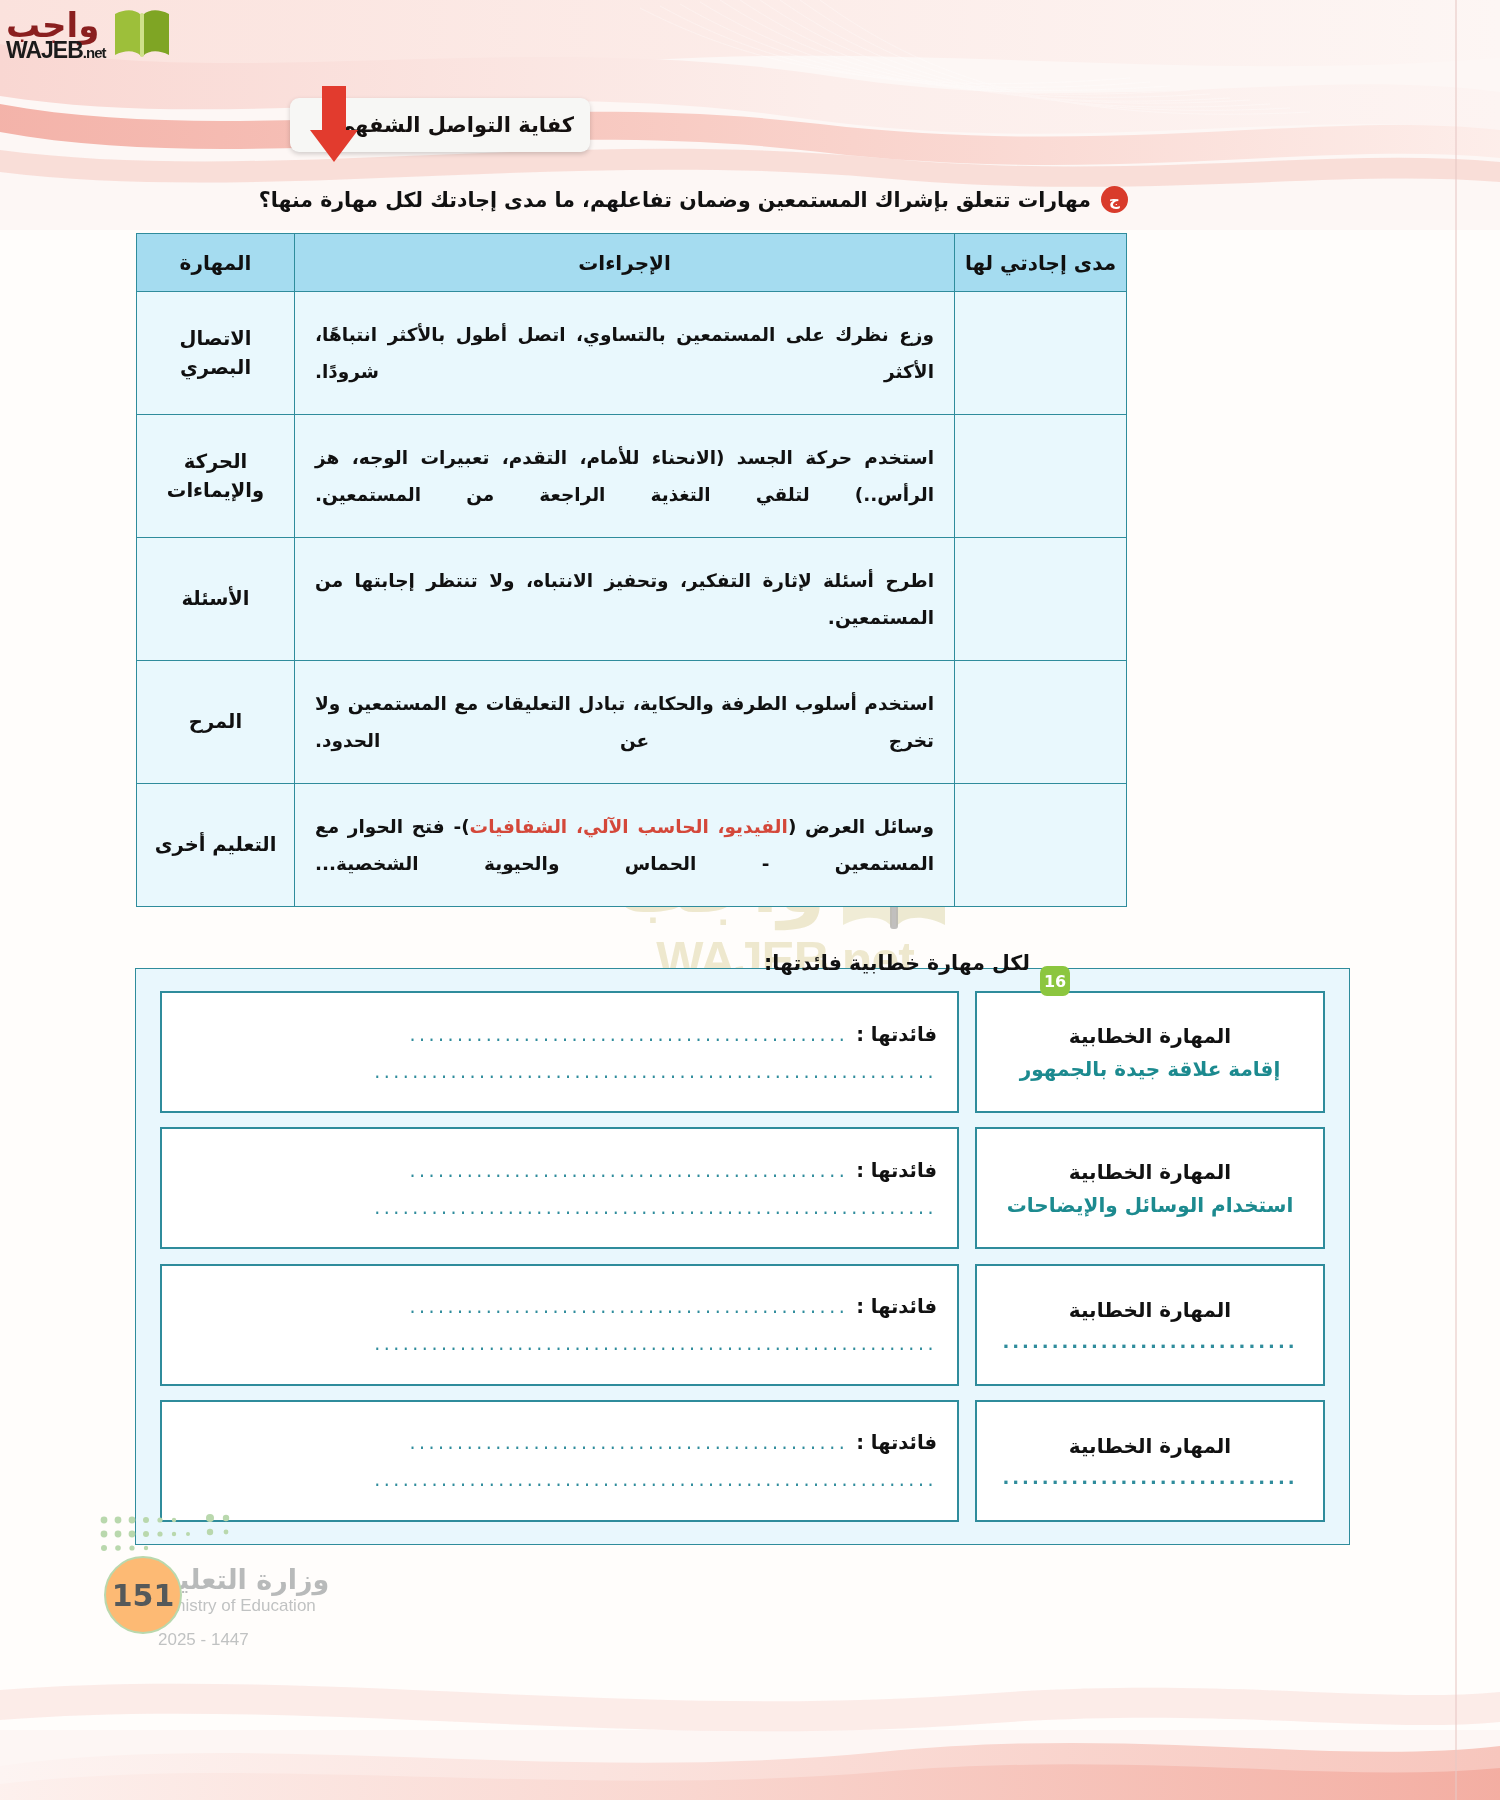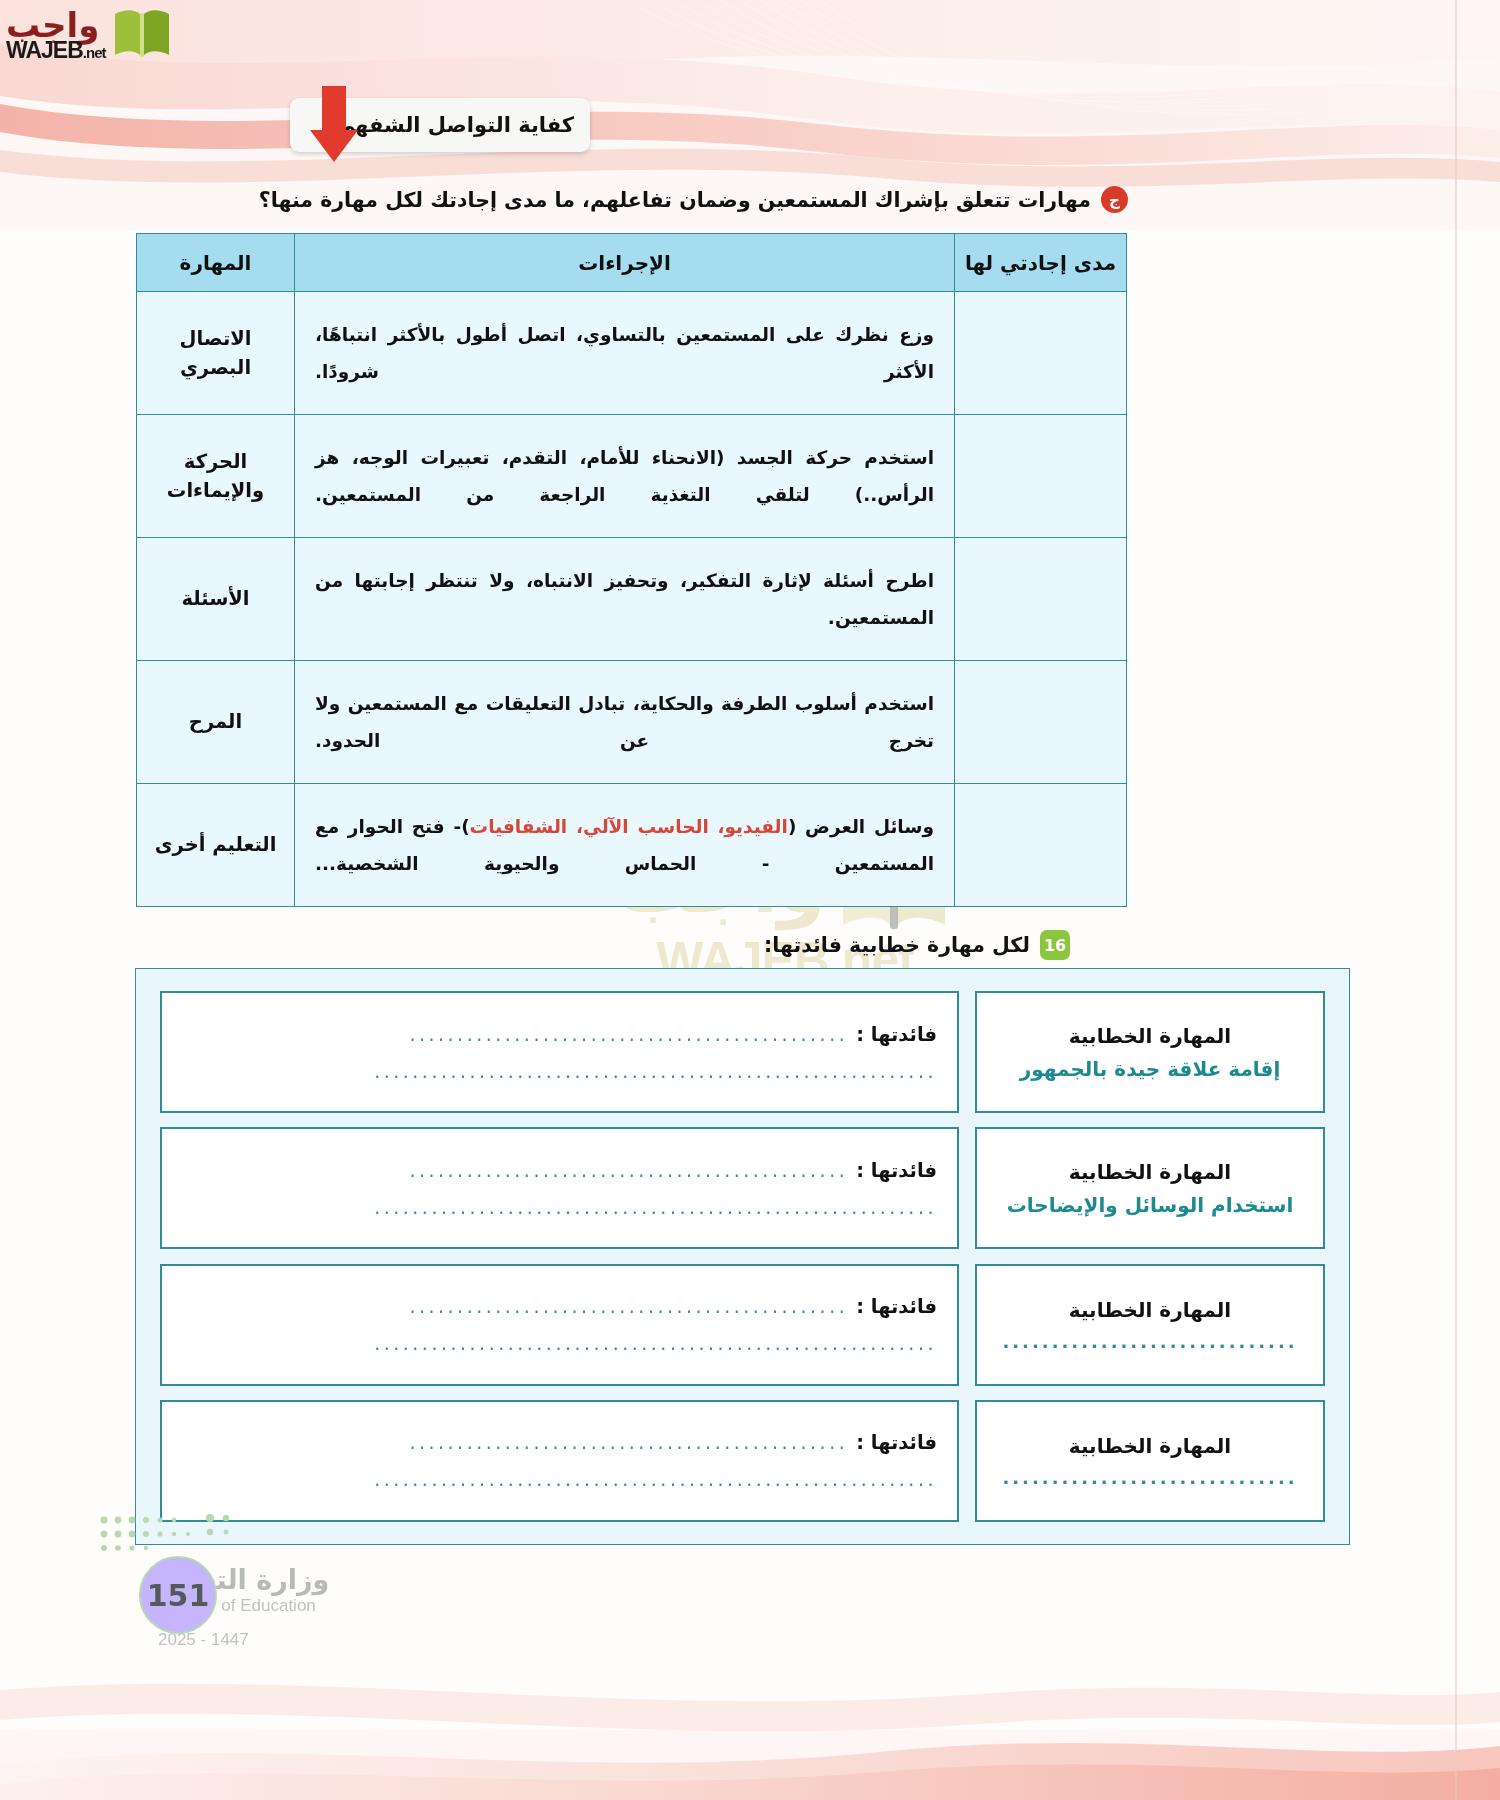--- a/index.html
+++ b/index.html
@@ -266,20 +266,21 @@
     width: 30px; height: 30px;
     border-radius: 7px;
     background: #8cc63f;
     color: #fff;
     font-size: 16px;
     font-weight: bold;
     display: flex;
     align-items: center;
     justify-content: center;
     font-family: "DejaVu Sans", sans-serif;
+    margin-top: 36px;
   }
 
   
   .pairs-panel {
     position: absolute;
     top: 968px;
     right: 150px;
     width: 1215px;
     height: 577px;
     background: #e9f7fd;
@@ -378,26 +379,25 @@
     top: 0; left: 12px;
     width: 160px; height: 46px;
   }
   .page-circle {
     position: absolute;
     top: 44px;
     left: 18px;
     width: 78px;
     height: 78px;
     border-radius: 50%;
-    background: #c4b5fd;
+    background: #fdba74;
     border: 2.5px solid #b9d8ad;
     display: flex;
     align-items: center;
     justify-content: center;
-    margin-left: 35px;
   }
   .page-num {
     font-size: 30px;
     font-weight: bold;
     color: #55595a;
     font-family: "DejaVu Sans", sans-serif;
   }
   .ministry {
     position: absolute;
     top: 52px;

